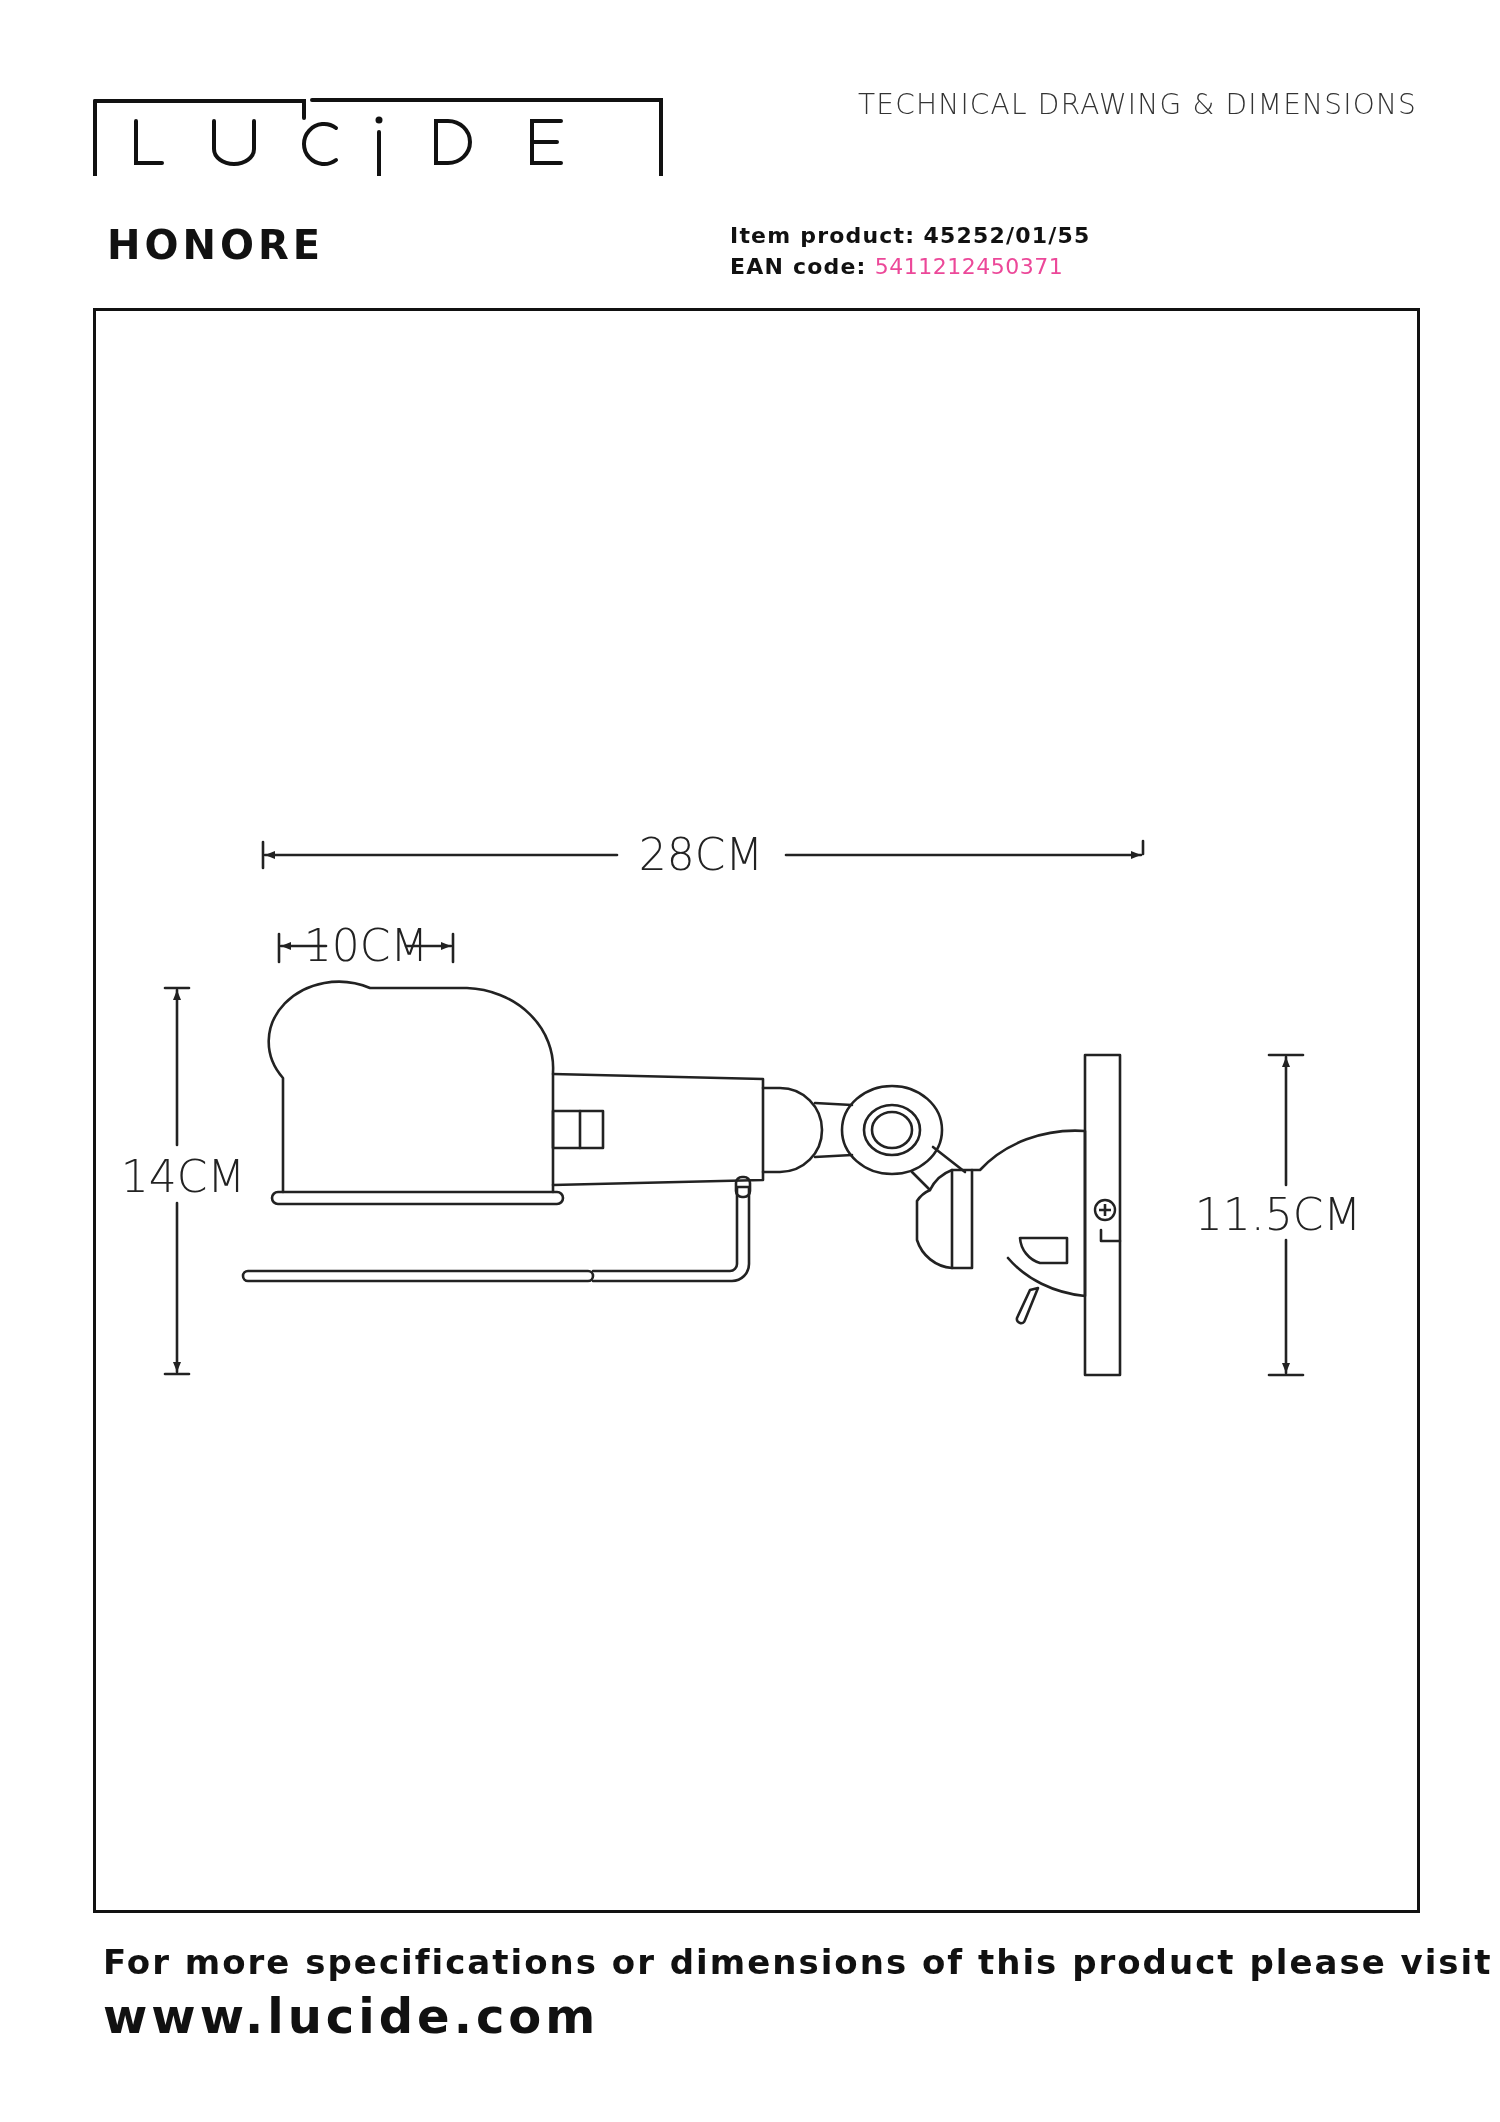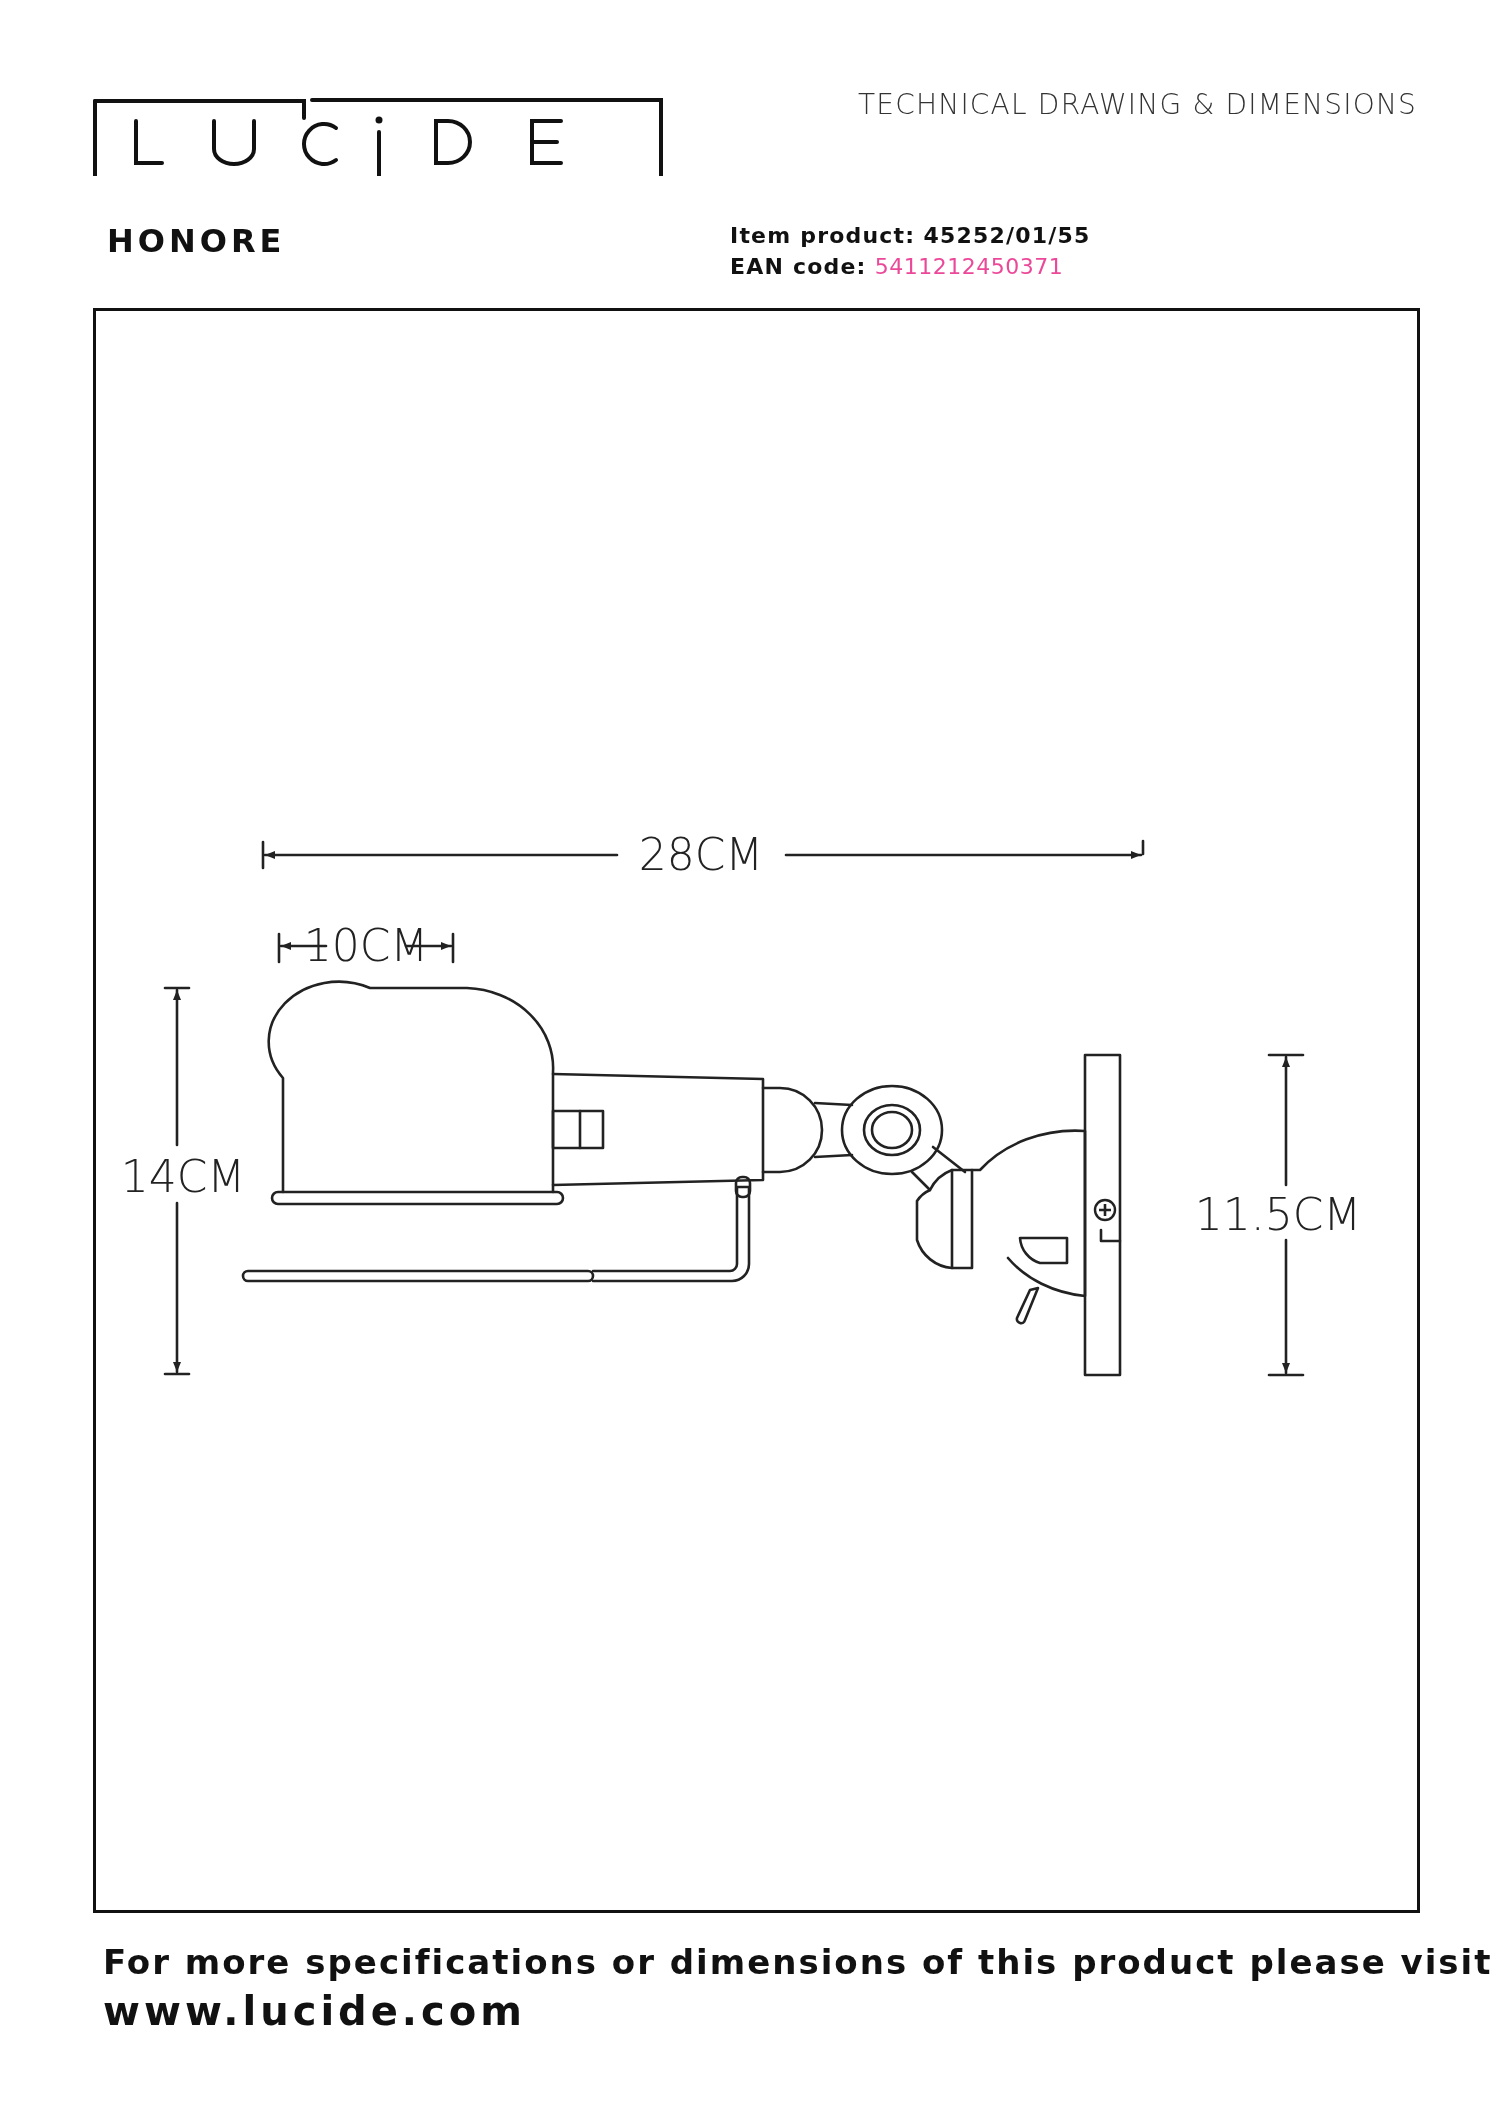--- a/index.html
+++ b/index.html
@@ -1,28 +1,28 @@
 <!DOCTYPE html>
 <html><head>
 <meta charset="utf-8">
 <style>
   html, body { margin: 0; padding: 0; background: #ffffff; }
   body { width: 1500px; height: 2122px; position: relative; overflow: hidden; font-family: "DejaVu Sans", sans-serif; color: #111; }
   .abs { position: absolute; }
   #logo { left: 92px; top: 84px; width: 574px; height: 92px; }
   #doc-type { right: 83px; top: 88px; font-size: 28px; letter-spacing: 1.2px; color: #333; font-weight: 300; font-family: "DejaVu Sans", sans-serif; }
-  #product-name { left: 107px; top: 222px; font-size: 32px; font-weight: bold; letter-spacing: 4px; }
+  #product-name { left: 107px; top: 222px; font-size: 40px; font-weight: bold; letter-spacing: 4px; }
   #item-info { left: 730px; top: 220px; font-size: 22px; line-height: 31px; letter-spacing: 1.2px; }
   #item-info .lbl { font-weight: bold; }
   #item-info .val-bold { font-weight: bold; }
   #item-info .val-light { font-weight: normal; color: #ec4899; letter-spacing: 0.5px; }
   #frame { left: 93px; top: 308px; width: 1321px; height: 1599px; border: 3px solid #111; box-sizing: content-box; }
   #drawing { left: 0; top: 0; width: 1500px; height: 2122px; pointer-events: none; }
   #footer-note { left: 103px; top: 1942px; font-size: 34px; font-weight: bold; letter-spacing: 2px; }
-  #footer-url { left: 103px; top: 1988px; font-size: 40px; font-weight: bold; letter-spacing: 4px; color: #111; text-decoration: none; }
+  #footer-url { left: 103px; top: 1988px; font-size: 48px; font-weight: bold; letter-spacing: 4px; color: #111; text-decoration: none; }
   .dimtext { font-family: "DejaVu Sans", sans-serif; font-size: 44px; font-weight: 300; fill: #222; }
 </style>
 </head>
 <body>
 
 <svg id="logo" class="abs" viewBox="0 0 574 92">
   <g fill="none" stroke="#111" stroke-width="4" stroke-linecap="round">
 
     <path d="M3 17 H212 V30"></path>
     <path d="M220 16 H569 V102" transform="translate(0,0)"></path>

